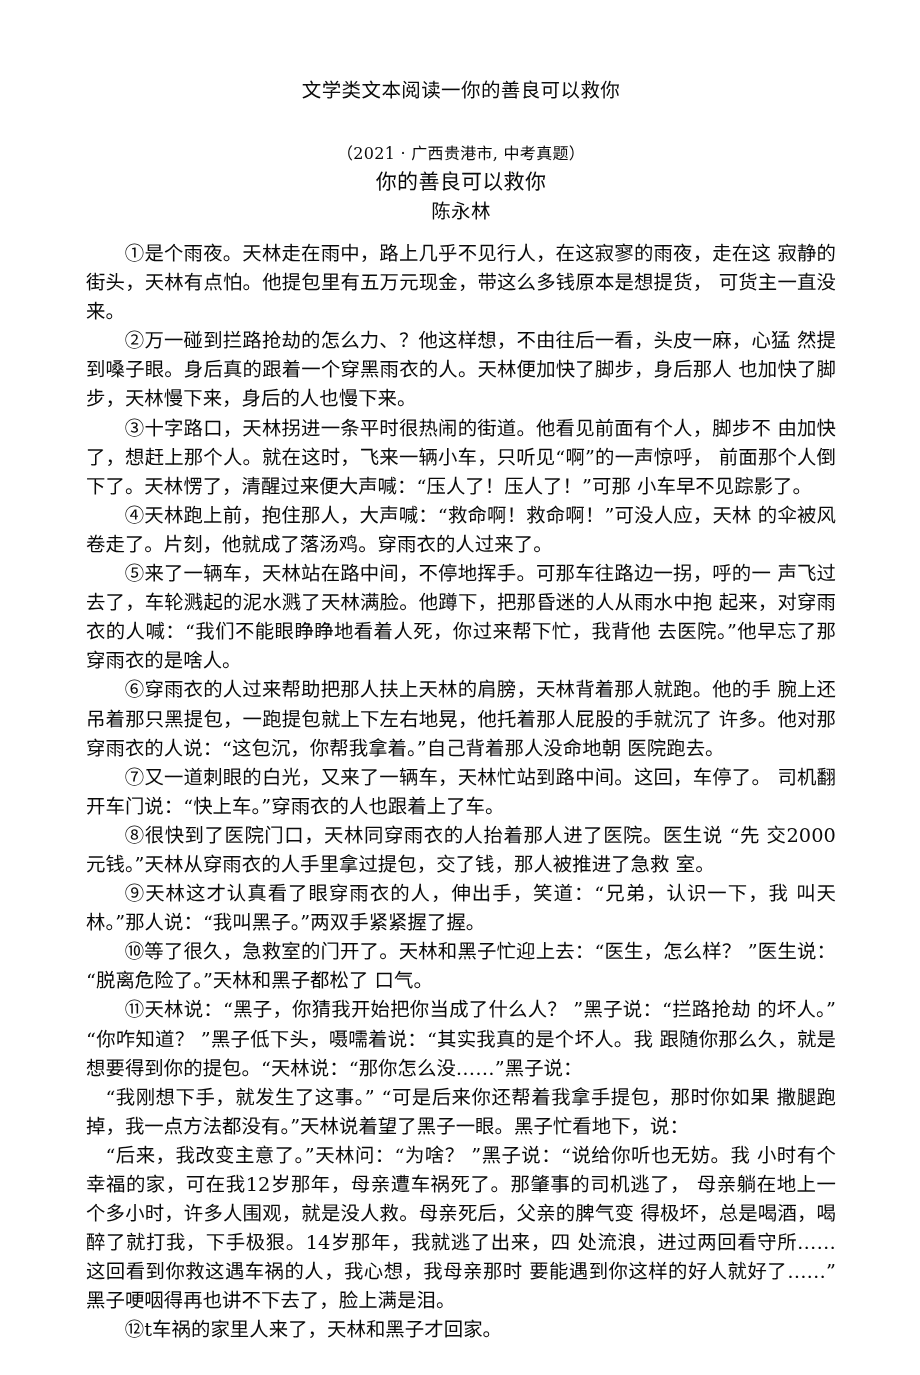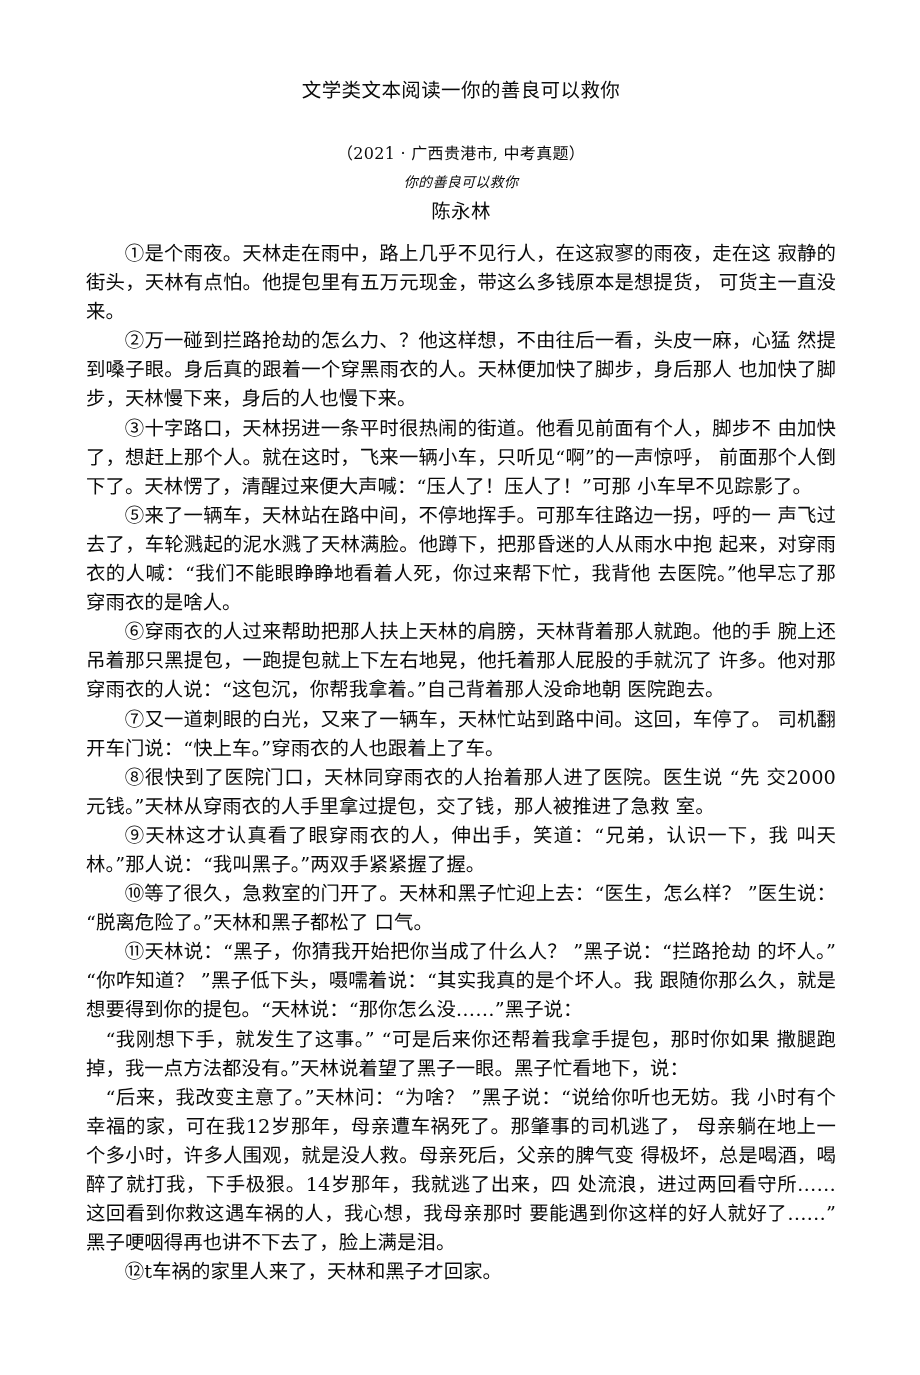--- a/index.html
+++ b/index.html
@@ -46,24 +46,23 @@
 
   .source-line {
     text-align: center;
     font-size: 16px;
     line-height: 29px;
     letter-spacing: 0.3px;
   }
 
   .story-title {
     text-align: center;
-    font-size: 14px;
+    font-size: 21px;
     line-height: 29px;
     letter-spacing: 0.3px;
-    font-style: italic;
   }
 
   .author-line {
     text-align: center;
     font-size: 19.5px;
     line-height: 29px;
     letter-spacing: 0.3px;
   }
 
   .body-text {
@@ -98,20 +97,21 @@
     <div class="source-line">（2021 · 广西贵港市, 中考真题）</div>
 
     <div class="story-title">你的善良可以救你</div>
 
     <div class="author-line">陈永林</div>
 
     <div class="body-text" id="body-text">
         <p class="para">①是个雨夜。天林走在雨中，路上几乎不见行人，在这寂寥的雨夜，走在这  寂静的街头，天林有点怕。他提包里有五万元现金，带这么多钱原本是想提货，  可货主一直没来。</p>
         <p class="para">②万一碰到拦路抢劫的怎么力、？他这样想，不由往后一看，头皮一麻，心猛  然提到嗓子眼。身后真的跟着一个穿黑雨衣的人。天林便加快了脚步，身后那人  也加快了脚步，天林慢下来，身后的人也慢下来。</p>
         <p class="para">③十字路口，天林拐进一条平时很热闹的街道。他看见前面有个人，脚步不  由加快了，想赶上那个人。就在这时，飞来一辆小车，只听见“啊”的一声惊呼，  前面那个人倒下了。天林愣了，清醒过来便大声喊：“压人了！压人了！”可那  小车早不见踪影了。</p>
+        <p class="para">④天林跑上前，抱住那人，大声喊：“救命啊！救命啊！”可没人应，天林  的伞被风卷走了。片刻，他就成了落汤鸡。穿雨衣的人过来了。</p>
         <p class="para">⑤来了一辆车，天林站在路中间，不停地挥手。可那车往路边一拐，呼的一  声飞过去了，车轮溅起的泥水溅了天林满脸。他蹲下，把那昏迷的人从雨水中抱  起来，对穿雨衣的人喊：“我们不能眼睁睁地看着人死，你过来帮下忙，我背他  去医院。”他早忘了那穿雨衣的是啥人。</p>
         <p class="para">⑥穿雨衣的人过来帮助把那人扶上天林的肩膀，天林背着那人就跑。他的手  腕上还吊着那只黑提包，一跑提包就上下左右地晃，他托着那人屁股的手就沉了  许多。他对那穿雨衣的人说：“这包沉，你帮我拿着。”自己背着那人没命地朝  医院跑去。</p>
         <p class="para">⑦又一道刺眼的白光，又来了一辆车，天林忙站到路中间。这回，车停了。  司机翻开车门说：“快上车。”穿雨衣的人也跟着上了车。</p>
         <p class="para">⑧很快到了医院门口，天林同穿雨衣的人抬着那人进了医院。医生说 “先  交2000元钱。”天林从穿雨衣的人手里拿过提包，交了钱，那人被推进了急救  室。</p>
         <p class="para">⑨天林这才认真看了眼穿雨衣的人，伸出手，笑道：“兄弟，认识一下，我  叫天林。”那人说：“我叫黑子。”两双手紧紧握了握。</p>
         <p class="para">⑩等了很久，急救室的门开了。天林和黑子忙迎上去：“医生，怎么样？  ”医生说：“脱离危险了。”天林和黑子都松了 口气。</p>
         <p class="para">⑪天林说：“黑子，你猜我开始把你当成了什么人？ ”黑子说：“拦路抢劫  的坏人。”“你咋知道？ ”黑子低下头，嗫嚅着说：“其实我真的是个坏人。我  跟随你那么久，就是想要得到你的提包。“天林说：“那你怎么没……”黑子说：</p>
         <p class="para noindent">“我刚想下手，就发生了这事。” “可是后来你还帮着我拿手提包，那时你如果  撒腿跑掉，我一点方法都没有。”天林说着望了黑子一眼。黑子忙看地下，说：</p>
         <p class="para noindent">“后来，我改变主意了。”天林问：“为啥？ ”黑子说：“说给你听也无妨。我  小时有个幸福的家，可在我12岁那年，母亲遭车祸死了。那肇事的司机逃了，  母亲躺在地上一个多小时，许多人围观，就是没人救。母亲死后，父亲的脾气变  得极坏，总是喝酒，喝醉了就打我，下手极狠。14岁那年，我就逃了出来，四  处流浪，进过两回看守所……这回看到你救这遇车祸的人，我心想，我母亲那时  要能遇到你这样的好人就好了……”黑子哽咽得再也讲不下去了，脸上满是泪。</p>
         <p class="para">⑫t车祸的家里人来了，天林和黑子才回家。</p>

